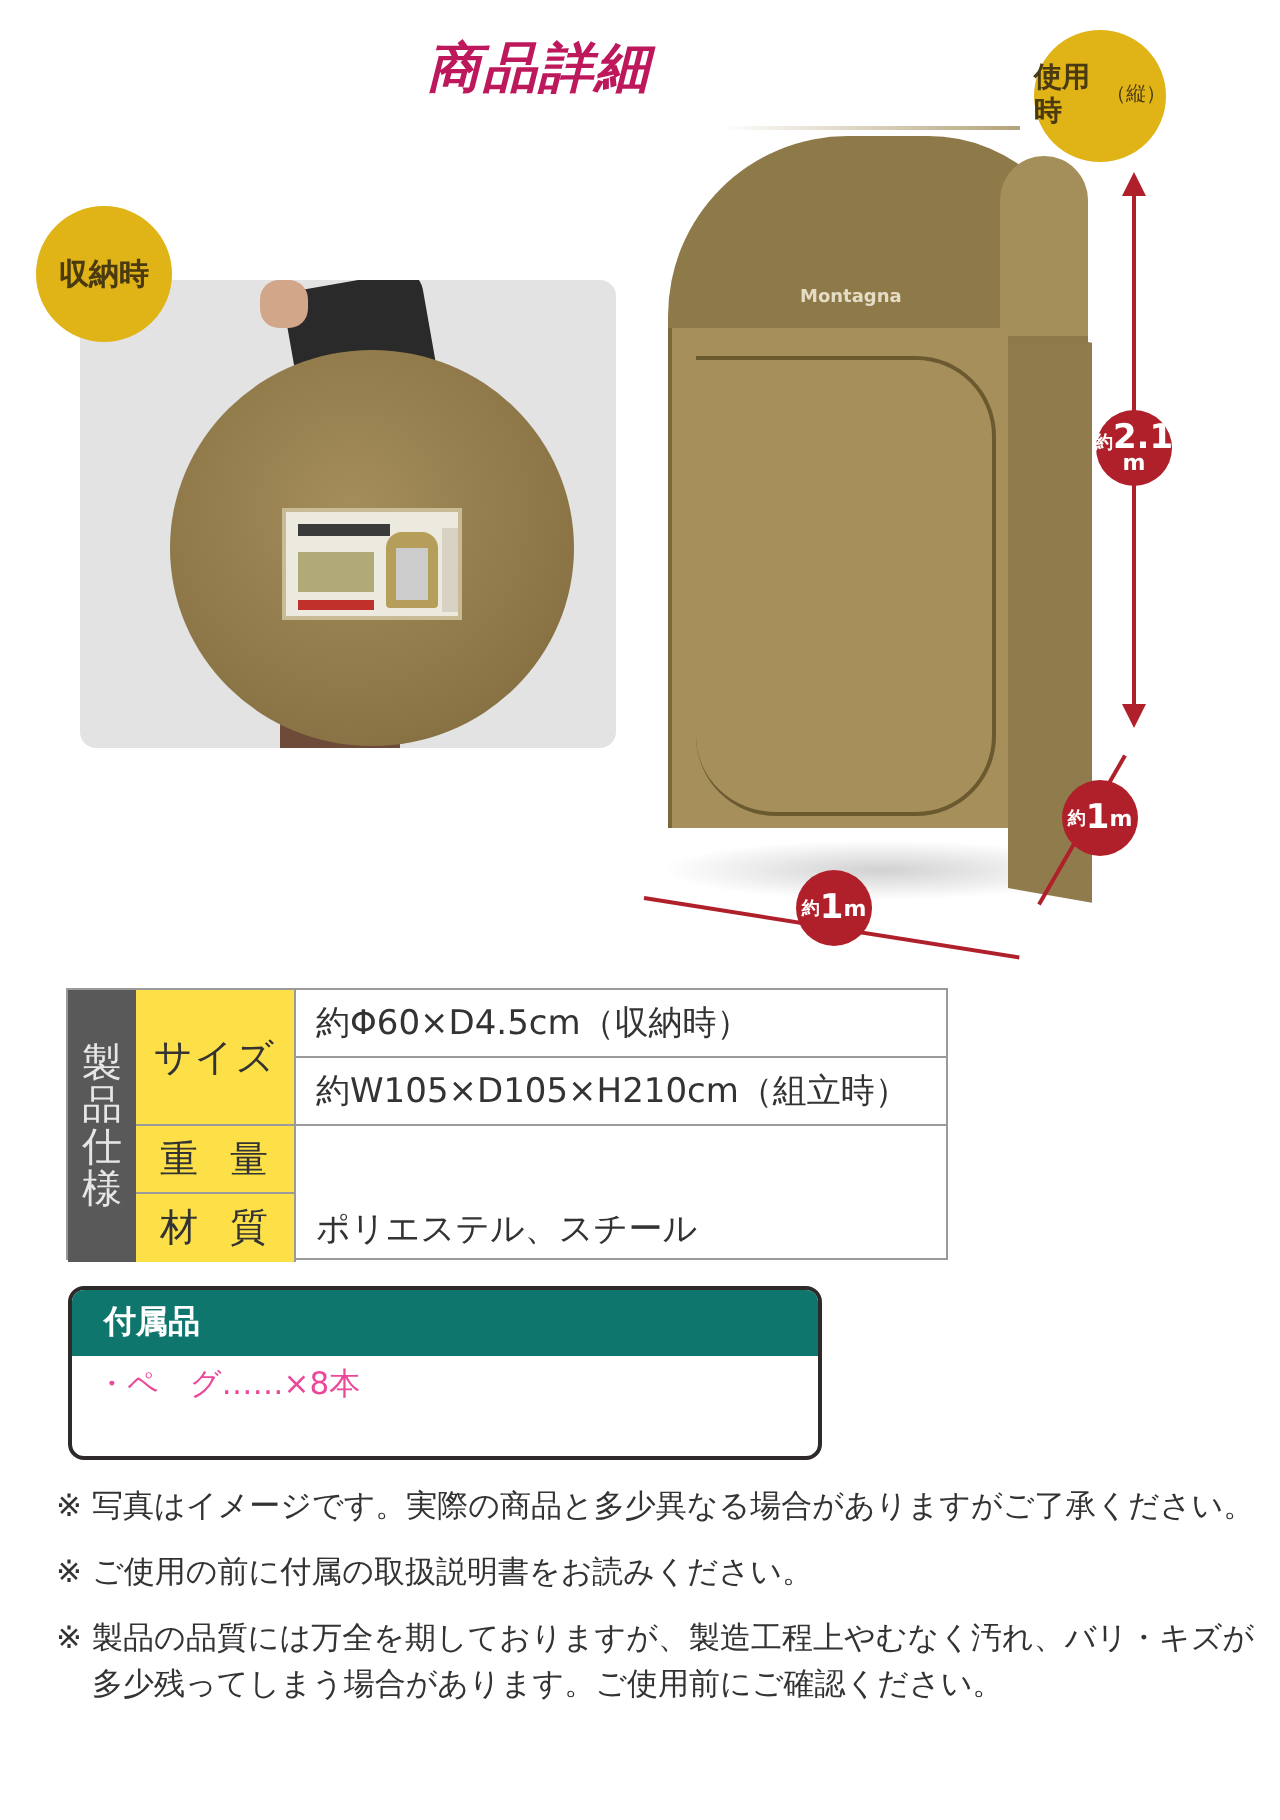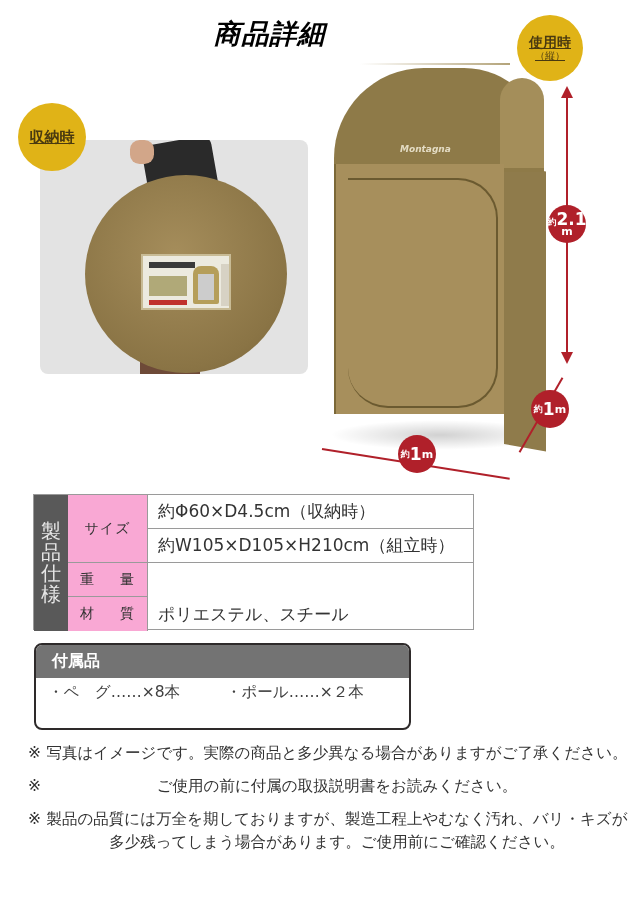--- a/index.html
+++ b/index.html
@@ -1,32 +1,32 @@
 <!DOCTYPE html>
 <html><head>
 <meta charset="utf-8">
 <style>
   * { box-sizing: border-box; margin: 0; padding: 0; }
   html, body { width: 640px; height: 910px; background: #ffffff; overflow: hidden; }
   body { position: relative; font-family: "DejaVu Sans", "Liberation Sans", sans-serif; color: #333; }
 
   .title {
     position: absolute; left: 0; top: 16px; width: 539px; text-align: center;
-    font-size: 27px; font-weight: bold; font-style: italic; color: #000000; letter-spacing: 1px;
+    font-size: 27px; font-weight: bold; font-style: italic; color: #be185d; letter-spacing: 1px;
   }
   .title-rule {
     position: absolute; left: 360px; top: 63px; width: 150px; height: 2px;
     background: linear-gradient(90deg, rgba(0,0,0,0), #b3a379);
   }
 
   
   .badge {
     position: absolute; border-radius: 50%; background: #e0b317;
-    display: flex; flex-direction: column; align-items: center; justify-content: center;
-    color: #4a3a10; font-weight: bold; z-index: 5; text-decoration: underline;
+    display: flex; flex-direction: row; align-items: center; justify-content: center;
+    color: #4a3a10; font-weight: bold; z-index: 5;
   }
   .badge-storage { left: 18px; top: 103px; width: 68px; height: 68px; font-size: 15px; }
   .badge-use { left: 517px; top: 15px; width: 66px; height: 66px; font-size: 14px; line-height: 1.2; }
   .badge-use .sub { font-size: 10px; font-weight: normal; }
 
   
   .storage-photo {
     position: absolute; left: 40px; top: 140px; width: 268px; height: 234px;
     background: #e3e3e3; border-radius: 8px; overflow: hidden;
   }
@@ -75,21 +75,21 @@
   }
   .tent-side {
     position: absolute; left: 194px; top: 104px; width: 42px; height: 280px;
     background: #8f7b4b; transform: skewY(10deg); transform-origin: top left;
   }
   .door {
     position: absolute; left: 38px; top: 118px; width: 150px; height: 230px;
     border: 2px solid #6b5a30; border-radius: 0 40px 40px 40px; border-left: none; border-top: 2px solid #6b5a30;
   }
   .logo {
-    position: absolute; left: 90px; top: 84px; font-size: 9px; color: #e4dcc4; font-weight: bold; font-style: italic;
+    position: absolute; left: 90px; top: 84px; font-size: 9px; color: #e4dcc4; font-weight: bold; 
   }
 
   
   .dim-line { position: absolute; background: #b0202a; }
   .dim-vert { left: 566px; top: 92px; width: 2px; height: 262px; }
   .arrow { position: absolute; width: 0; height: 0; }
   .arrow-up { left: 561px; top: 86px; border-left: 6px solid transparent; border-right: 6px solid transparent; border-bottom: 12px solid #b0202a; }
   .arrow-down { left: 561px; top: 352px; border-left: 6px solid transparent; border-right: 6px solid transparent; border-top: 12px solid #b0202a; }
 
   .dim-diag1 { left: 322px; top: 448px; width: 190px; height: 2px; transform: rotate(9deg); transform-origin: left center; }
@@ -113,47 +113,47 @@
     border: 1px solid #9a9a9a; display: grid;
     grid-template-columns: 34px 80px 1fr;
     grid-template-rows: 34px 34px 34px 34px;
   }
   .spec .side {
     grid-column: 1; grid-row: 1 / span 4; background: #595959; color: #e6e6e6;
     display: flex; flex-direction: column; align-items: center; justify-content: center;
     font-size: 20px; line-height: 1.06;
   }
   .spec .lab {
-    grid-column: 2; background: #f9a8d4; border-bottom: 1px solid #9a9a9a; border-right: 1px solid #9a9a9a;
-    display: flex; align-items: center; justify-content: center; font-size: 14px; color: #333; letter-spacing: 1px;
+    grid-column: 2; background: #fde047; border-bottom: 1px solid #9a9a9a; border-right: 1px solid #9a9a9a;
+    display: flex; align-items: center; justify-content: center; font-size: 19px; color: #333; letter-spacing: 1px;
   }
   .spec .lab.spaced { justify-content: space-between; padding: 0 12px; }
   .spec .val {
     grid-column: 3; border-bottom: 1px solid #9a9a9a; display: flex; align-items: center;
     padding-left: 10px; font-size: 17px; color: #333;
   }
   .spec .last { border-bottom: none; }
 
   
   .acc {
     position: absolute; left: 34px; top: 643px; width: 377px; height: 87px;
     border: 2px solid #2e2a2a; border-radius: 8px; overflow: hidden;
   }
   .acc-head {
-    height: 33px; background: #737373; color: #fff; font-size: 16px; font-weight: bold;
+    height: 33px; background: #0f766e; color: #fff; font-size: 16px; font-weight: bold;
     padding-left: 16px; display: flex; align-items: center;
   }
   .acc-body { padding: 2px 12px; display: grid; grid-template-columns: 178px 1fr; row-gap: 0; }
-  .acc-item { font-size: 15.5px; color: #404040; line-height: 24px; white-space: pre; }
+  .acc-item { font-size: 15.5px; color: #ec4899; line-height: 24px; white-space: pre; }
 
   
   .notes { position: absolute; left: 28px; top: 742px; width: 600px; }
   .note { display: flex; font-size: 15.5px; line-height: 23px; color: #333; margin-bottom: 10px; }
   .note .mark { flex: 0 0 18px; }
-  .note .text { flex: 1; text-align: center; }
+  .note .text { flex: 1; }
 </style>
 </head>
 <body>
 
 <h1 class="title">商品詳細</h1>
 <div class="title-rule"></div>
 
 <div class="badge badge-storage">
   <span>収納時</span>
 </div>
@@ -228,21 +228,20 @@
     <span>材</span>
     <span>質</span>
   </div>
   <div class="val last" style="grid-row: 4; text-align: center;">ポリエステル、スチール</div>
 </div>
 
 <div class="acc">
   <div class="acc-head">付属品</div>
   <div class="acc-body">
     <span class="acc-item">・ペ　グ……×8本</span>
-    <span class="acc-item">・ポール……×２本</span>
   </div>
 </div>
 
 <div class="notes">
   <div class="note">
     <span class="mark">※</span>
     <span class="text">写真はイメージです。実際の商品と多少異なる場合がありますがご了承ください。</span>
   </div>
   <div class="note">
     <span class="mark">※</span>

